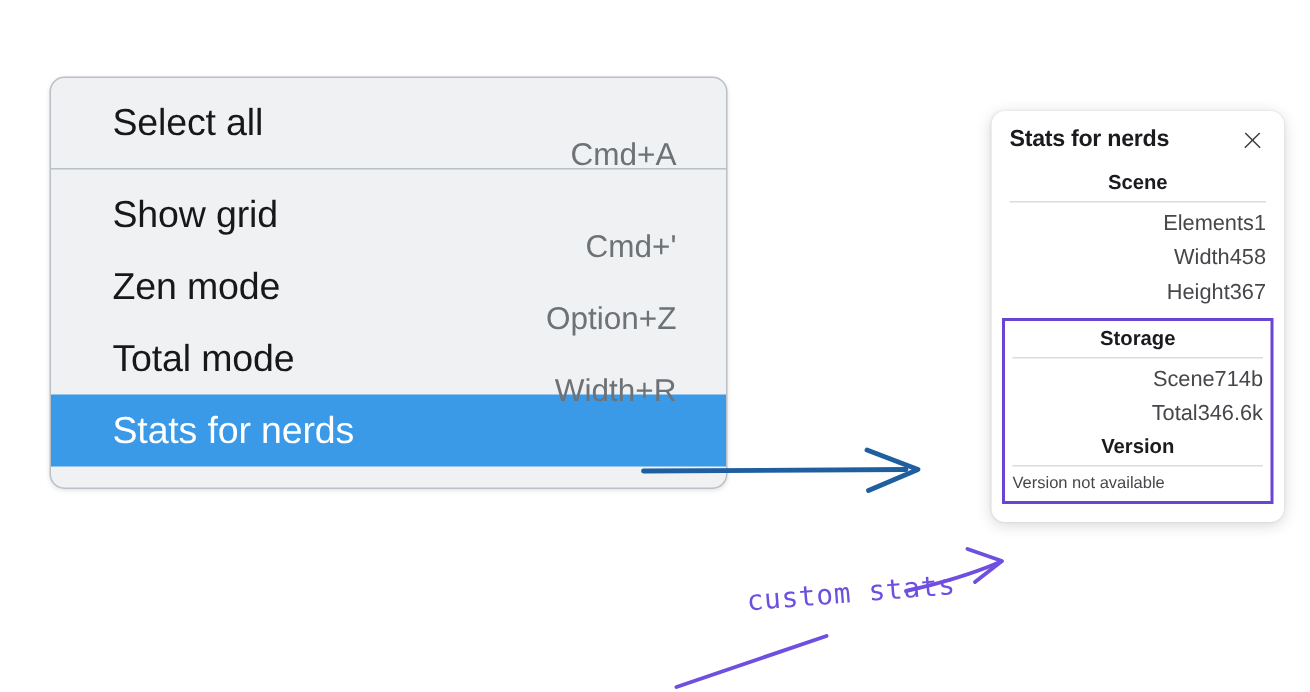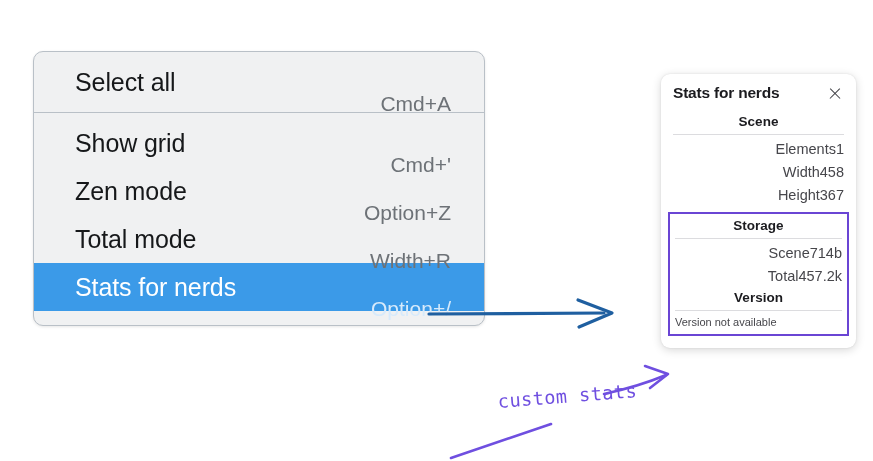--- a/index.html
+++ b/index.html
@@ -207,21 +207,20 @@
       <div class="ctx-item">
         <span class="label">Zen mode</span>
         <span class="shortcut">Option+Z</span>
       </div>
       <div class="ctx-item">
         <span class="label">Total mode</span>
         <span class="shortcut">Width+R</span>
       </div>
       <div class="ctx-item selected">
         <span class="label">Stats for nerds</span>
-        <span class="shortcut">Option+/</span>
       </div>
     </div>
 
   </div>
 
   <div class="stats-panel">
 
     <div class="stats-header">
       <span class="stats-title">Stats for nerds</span>
       <span class="close-icon"></span>
@@ -248,21 +247,21 @@
 
       <div>
         <div class="sec-title">Storage</div>
         <div class="sec-rule"></div>
         <div class="kv">
           <span class="k">Scene</span>
           <span class="v">714b</span>
         </div>
         <div class="kv">
           <span class="k">Total</span>
-          <span class="v">457.2k</span>
+          <span class="v">346.6k</span>
         </div>
       </div>
 
       <div>
         <div class="sec-title">Version</div>
         <div class="sec-rule"></div>
         <div class="single-line">Version not available</div>
       </div>
 
     </div>

